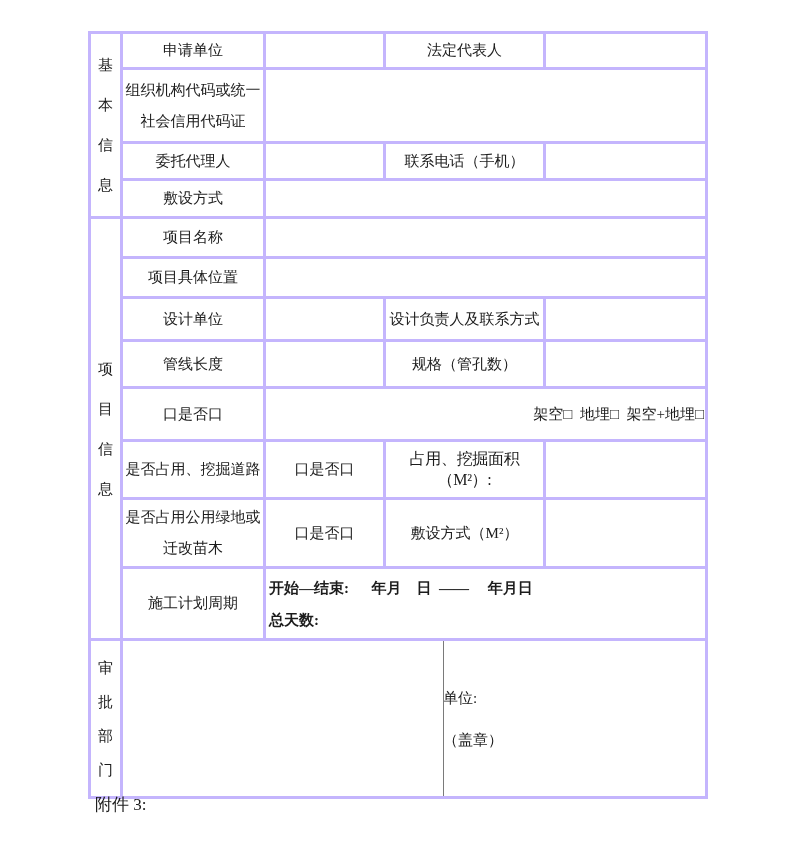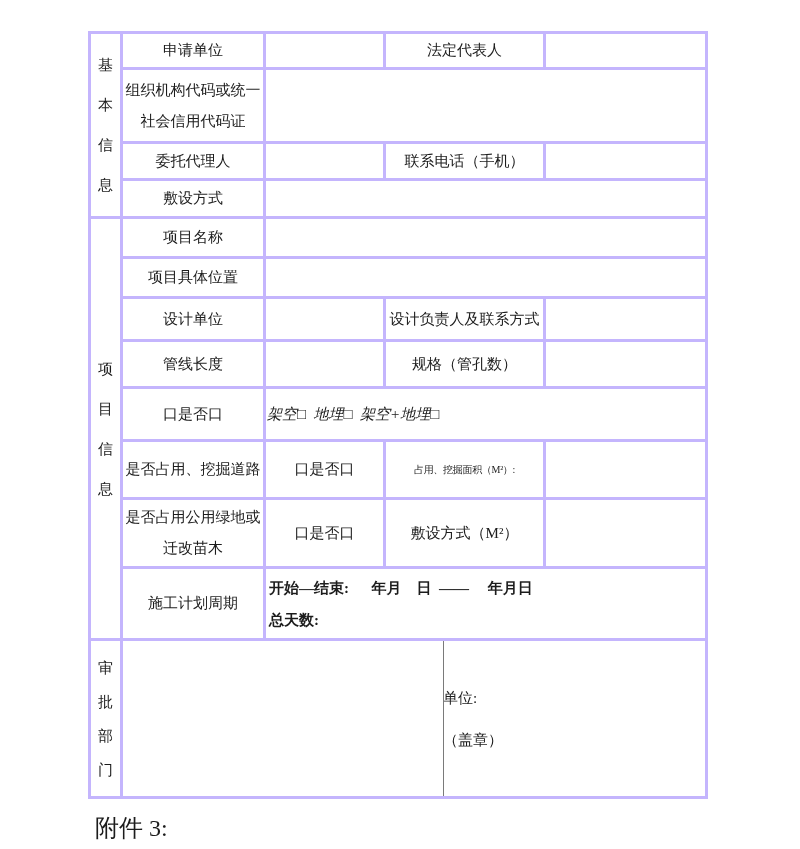--- a/index.html
+++ b/index.html
@@ -42,43 +42,43 @@
   tr.r11 { height: 69px; }
   tr.r12 { height: 72px; }
   tr.r13 { height: 155px; padding-left: 48px; }
 
   td.section {
     white-space: pre-line; line-height: 40px; font-size: 15px; padding: 0;
   }
   td.section-approval { line-height: 34px; }
 
   td.lbl { line-height: 31px; }
-  td.tight { font-size: 10px; padding: 0; letter-spacing: -0.3px; }
-
-  td.options-cell { white-space: pre; text-align: left; font-style: italic; }
+  td.tight { font-size: 16px; padding: 0; letter-spacing: -0.3px; }
+
+  td.options-cell { white-space: pre; text-align: right; }
 
   td.schedule-cell { text-align: left; padding: 2px 0 2px 3px; vertical-align: middle; }
   td.schedule-cell div { white-space: pre; line-height: 32px; font-weight: bold; }
 
   td.approval-outer { padding: 0; vertical-align: top; }
   .approval-cells { display: flex; width: 100%; height: 155px; }
   .stamp-cell {
     box-sizing: border-box;
     display: flex; flex-direction: column; justify-content: center;
     text-align: center; padding-left: 55%;
     border-left: 1px solid #7a7a7a;
     line-height: 42px; font-size: 15px; white-space: nowrap;
   }
   .stamp-cell:first-child { border-left: none; }
   .stamp-cell.c1 { width: 36.3%; }
   .stamp-cell.c2 { width: 36.5%; }
 
   .attachment-note {
-    position: absolute; left: 95px; top: 816px;
-    font-size: 24px; line-height: 24px; white-space: pre;
+    position: absolute; left: 95px; top: 793px;
+    font-size: 17px; line-height: 24px; white-space: pre;
   }
 </style>
 </head>
 <body>
 
 <div class="page">
 
 
   <table class="form-table">
     <colgroup>

